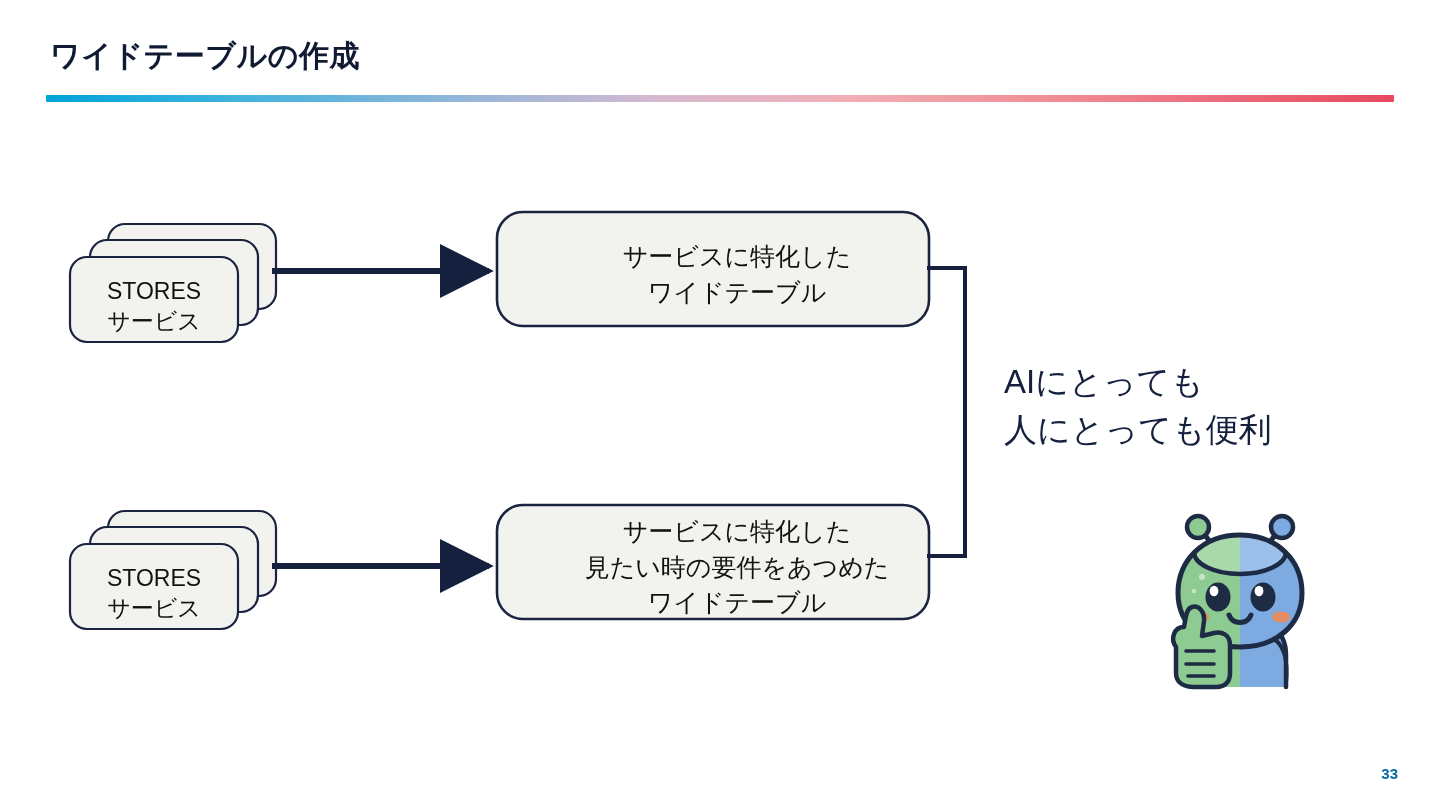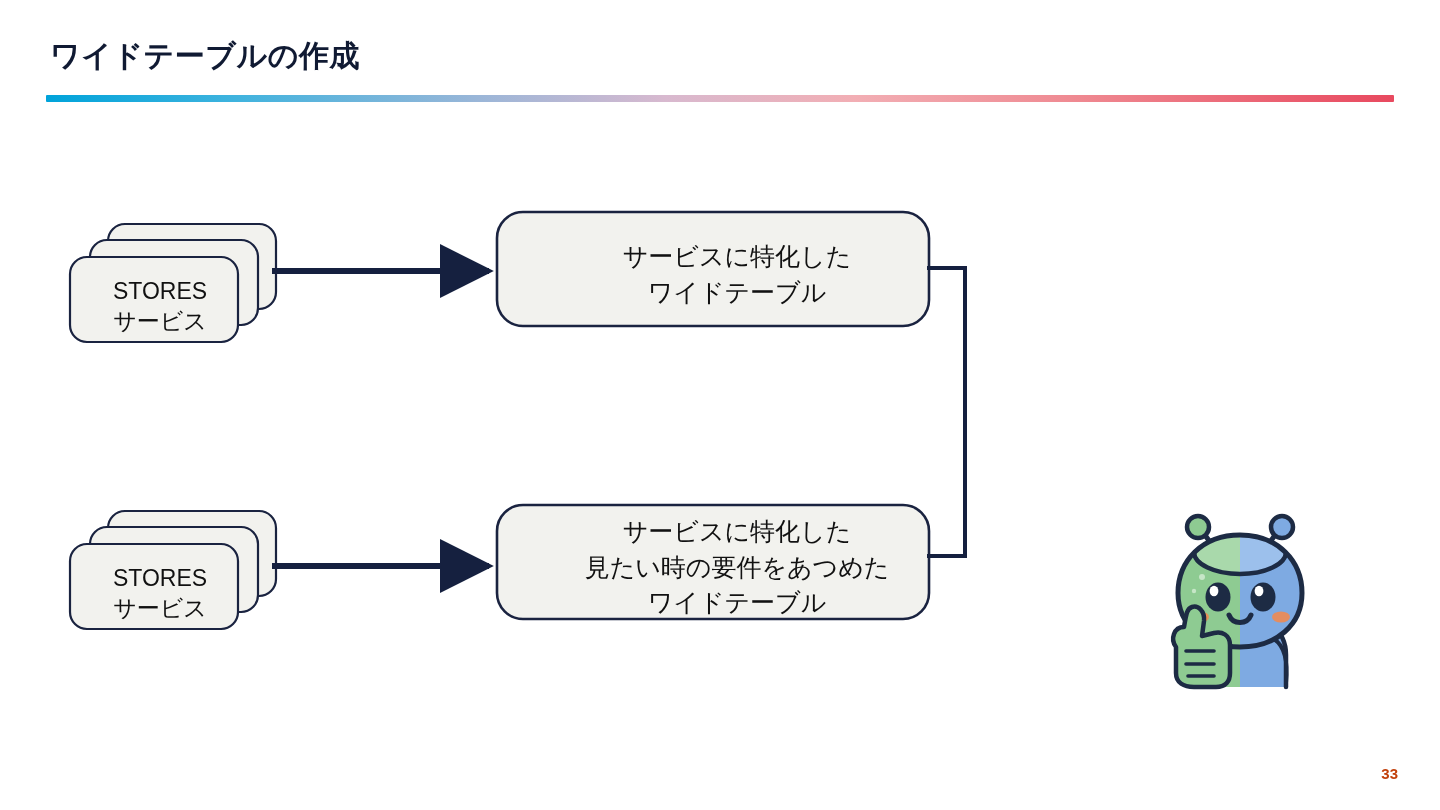--- a/index.html
+++ b/index.html
@@ -59,21 +59,20 @@
 
   
   .card-label {
     position: absolute;
     text-align: center;
     color: #111111;
     font-size: 23px;
     line-height: 1.32;
     white-space: pre-line;
     pointer-events: none;
-    padding-left: 6px;
   }
   .box-label {
     position: absolute;
     text-align: center;
     color: #111111;
     font-size: 25px;
     line-height: 1.42;
     white-space: pre-line;
     pointer-events: none;
     margin-left: 24px;
@@ -97,21 +96,21 @@
     height: 185px;
   }
 
   
   #page-number {
     position: absolute;
     right: 42px;
     bottom: 28px;
     font-size: 15px;
     font-weight: bold;
-    color: #c2410c;
+    color: #0369a1;
   }
 </style>
 </head>
 <body>
 
 <div id="slide">
 
   <div id="slide-title">ワイドテーブルの作成</div>
   <div id="title-rule"></div>
 
@@ -150,20 +149,22 @@
   <div class="card-label" style="left:70px; top:563px; width:168px;">STORES
 サービス</div>
 
   <div class="box-label" style="left:497px; top:239px; width:432px;">サービスに特化した
 ワイドテーブル</div>
 
   <div class="box-label" style="left:497px; top:514px; width:432px;">サービスに特化した
 見たい時の要件をあつめた
 ワイドテーブル</div>
 
+  <div id="benefit-text">AIにとっても
+人にとっても便利</div>
 
   <svg id="mascot" viewBox="0 0 180 185">
     <defs>
       <clipPath id="leftHalf">
           <rect x="0" y="0" width="90" height="185"></rect>
         </clipPath>
       <clipPath id="rightHalf">
           <rect x="90" y="0" width="90" height="185"></rect>
         </clipPath>
       <clipPath id="headClip">

